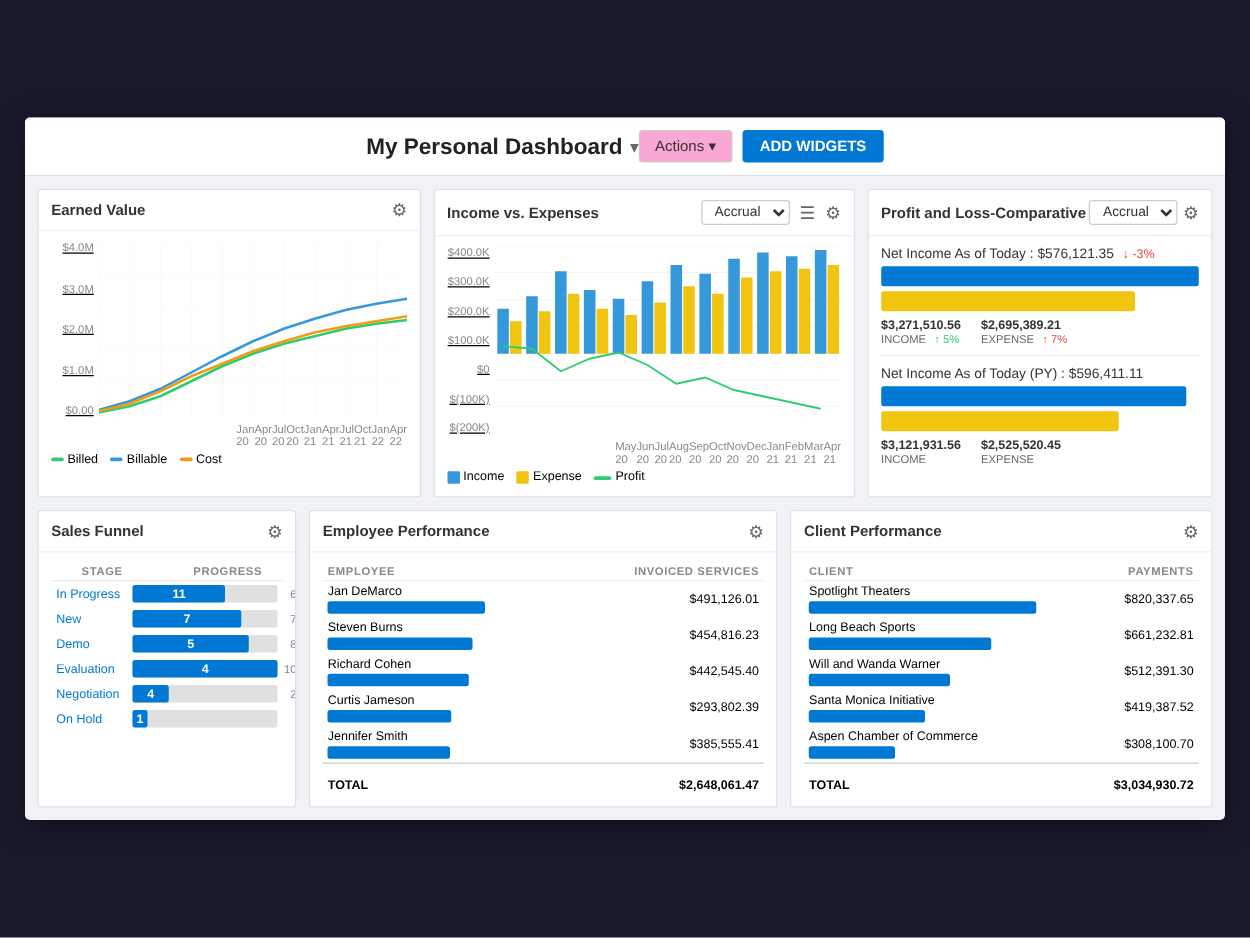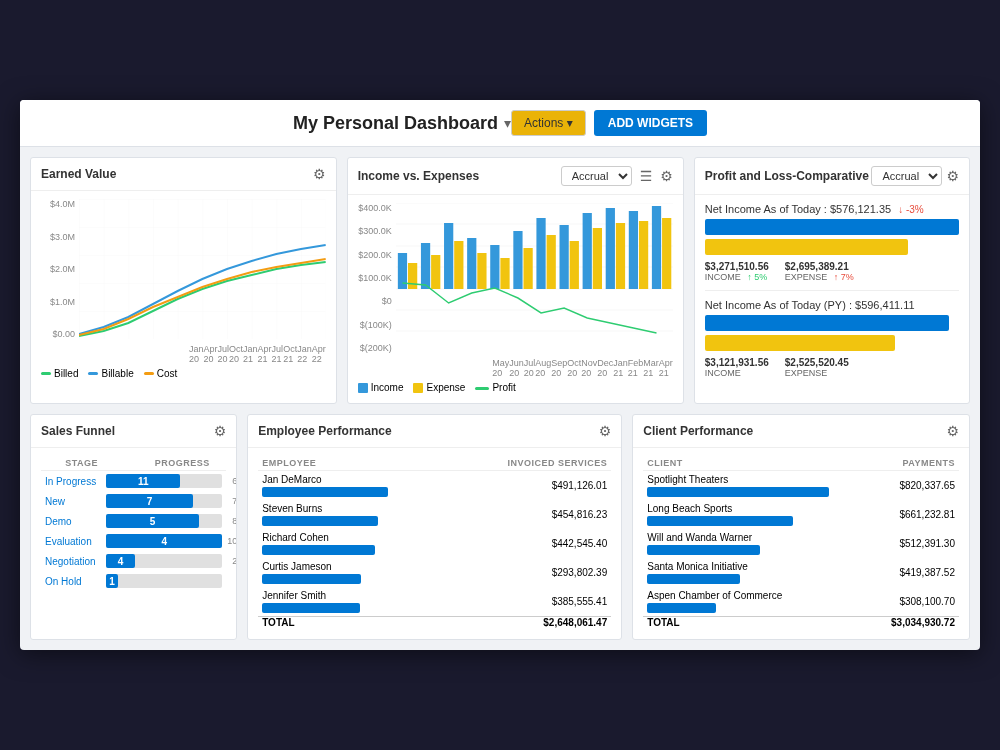--- a/index.html
+++ b/index.html
@@ -42,21 +42,21 @@
       color: #666;
       font-size: 14px;
     }
     .header-right {
       display: flex;
       align-items: center;
       gap: 8px;
     }
     .actions-btn {
       border: 1px solid #ccc;
-      background: #eab308;
+      background: #f9a8d4;
       padding: 5px 12px;
       border-radius: 3px;
       cursor: pointer;
       font-size: 12px;
       color: #333;
       display: flex;
       align-items: center;
       gap: 4px;
     }
     .add-widgets-btn {
@@ -139,20 +139,21 @@
     }
     .legend-dot {
       width: 10px;
       height: 3px;
       border-radius: 2px;
     }
 
     
     .chart-with-axis {
       display: flex;
+      text-decoration: underline;
     }
     .y-axis {
       width: 38px;
       display: flex;
       flex-direction: column;
       justify-content: space-between;
       text-align: right;
       padding-right: 4px;
       font-size: 9px;
       color: #888;
@@ -290,21 +291,21 @@
     .perf-table td.right { text-align: right; }
     .perf-row-bar {
       height: 10px;
       background: #0078d4;
       border-radius: 2px;
       margin-top: 2px;
     }
     .total-row td {
       border-top: 1px solid #ccc;
       font-weight: 600;
-      padding-top: 0;
+      padding-top: 12px;
     }
     .total-row td.right { text-align: right; }
     .accrual-controls {
       display: flex;
       align-items: center;
       gap: 4px;
     }
     .pnl-divider {
       border: none;
       border-top: 1px solid #eee;

